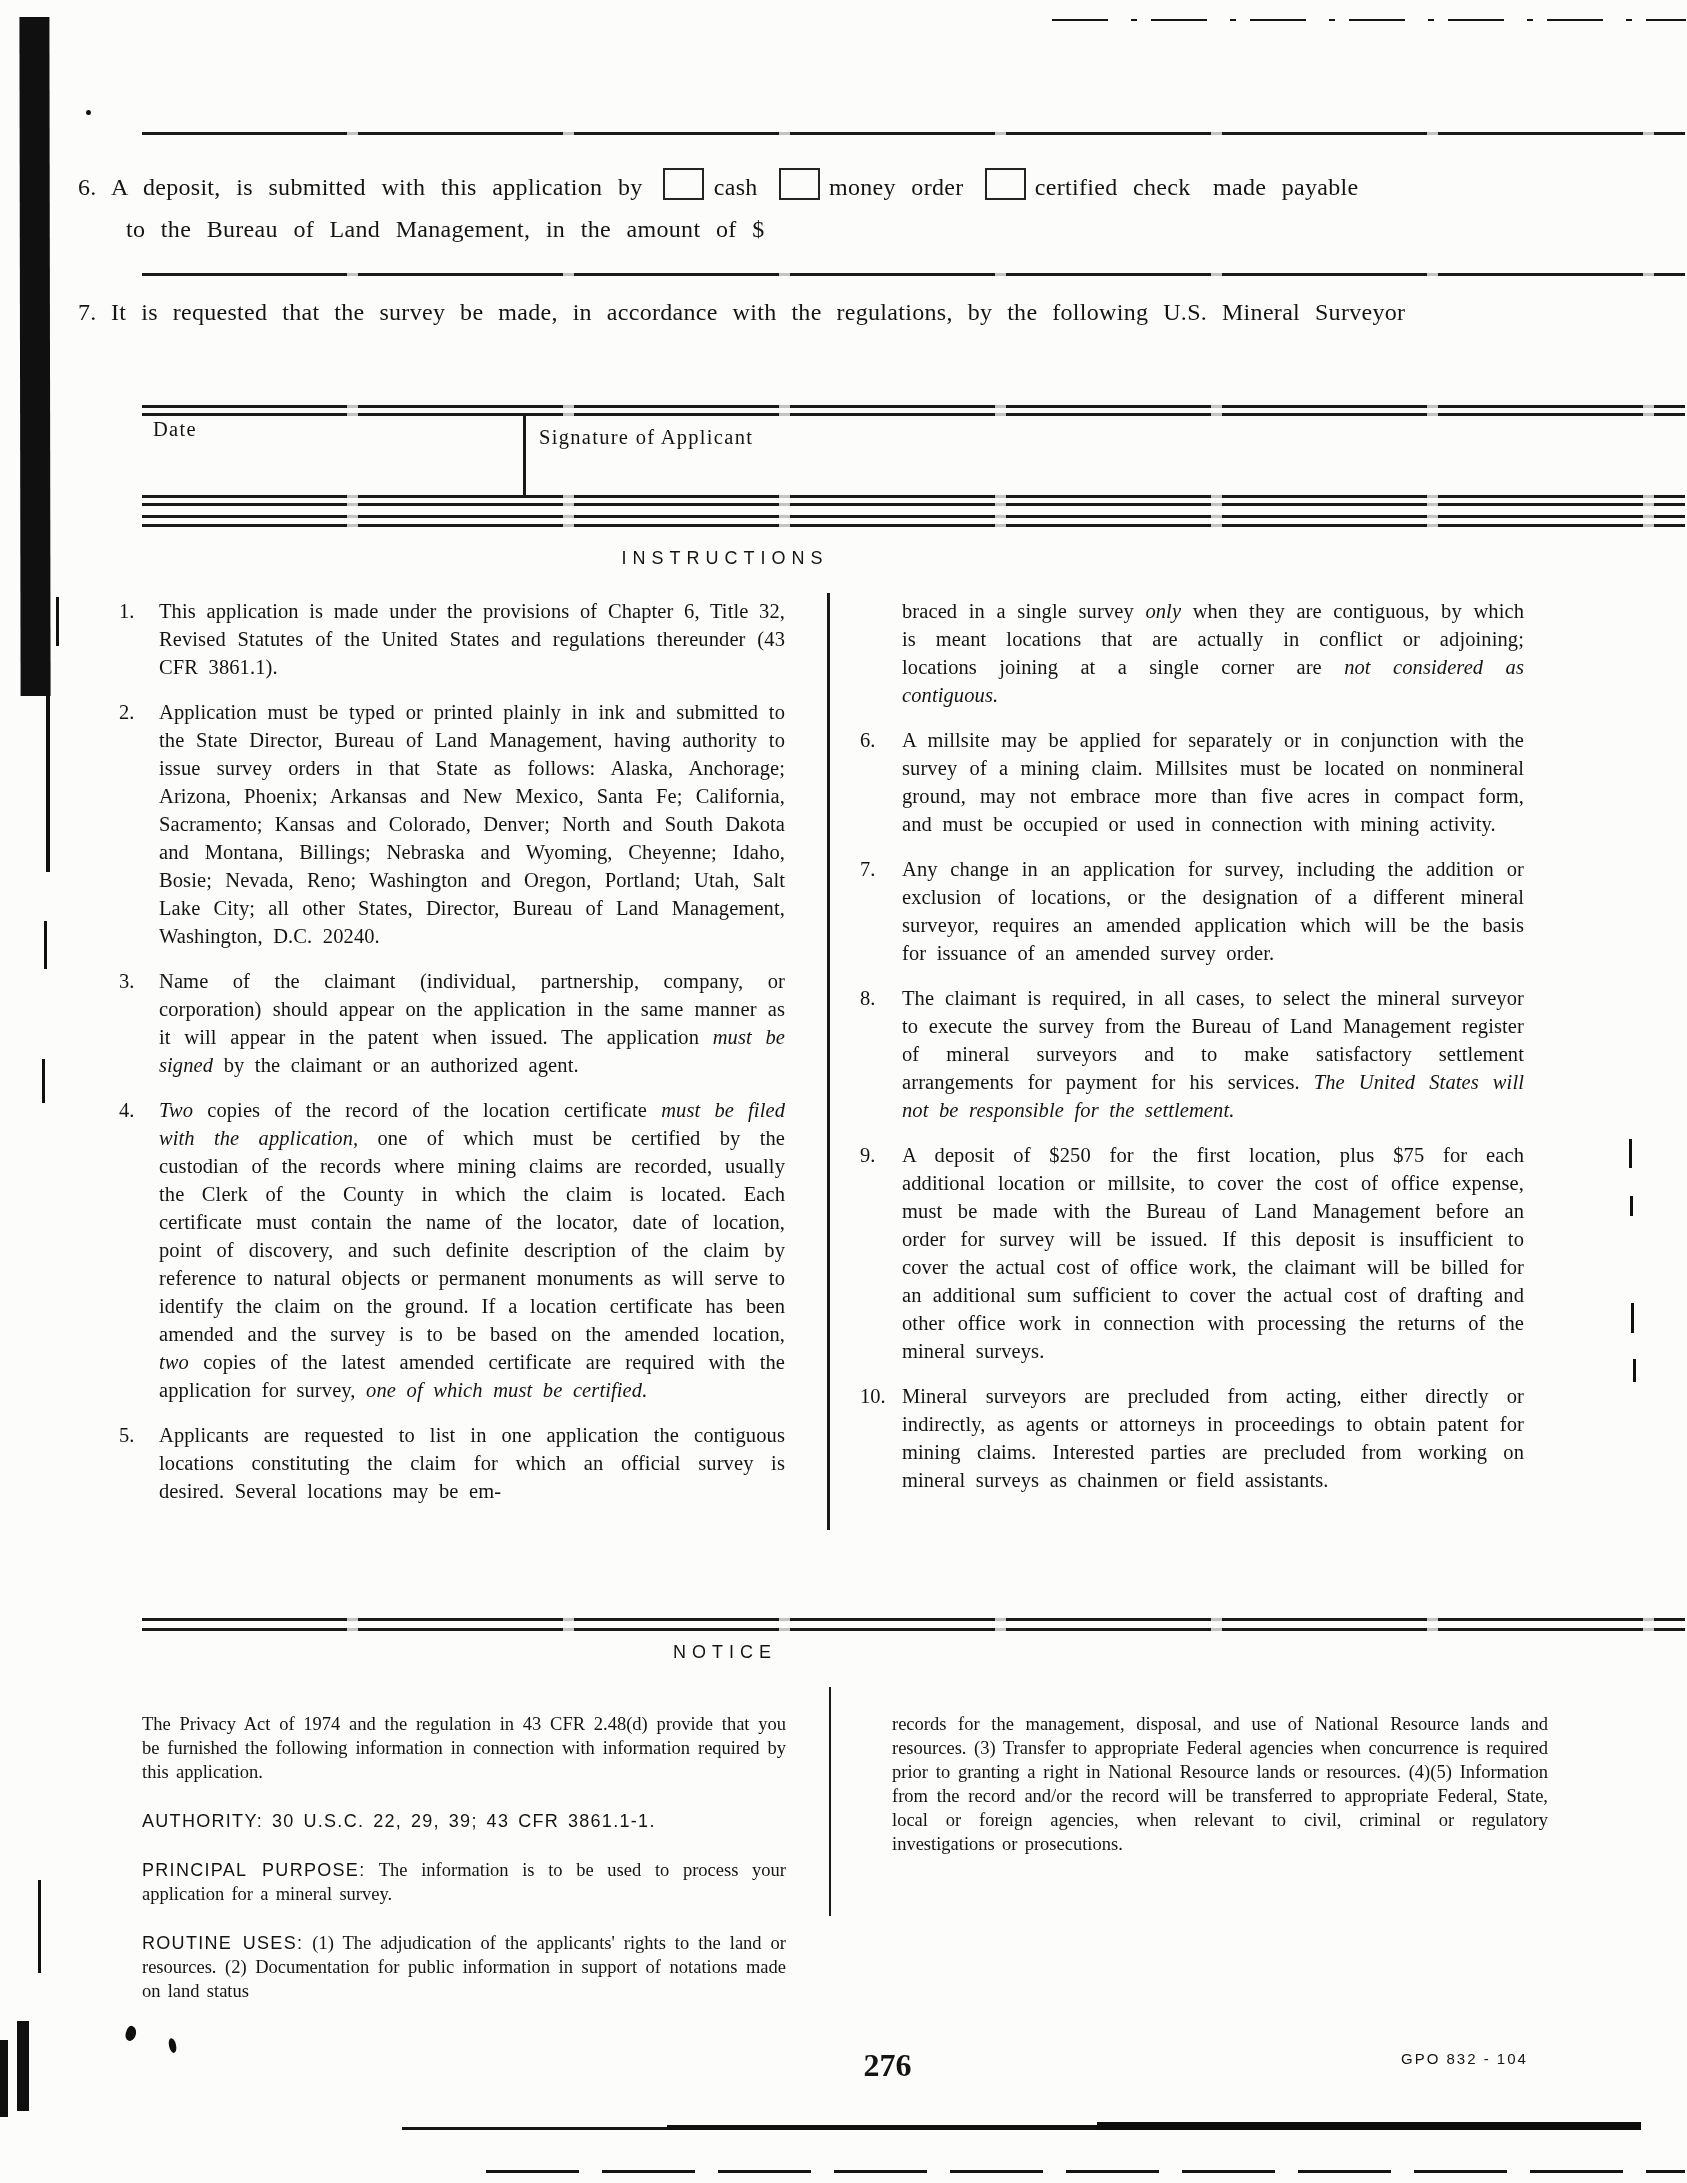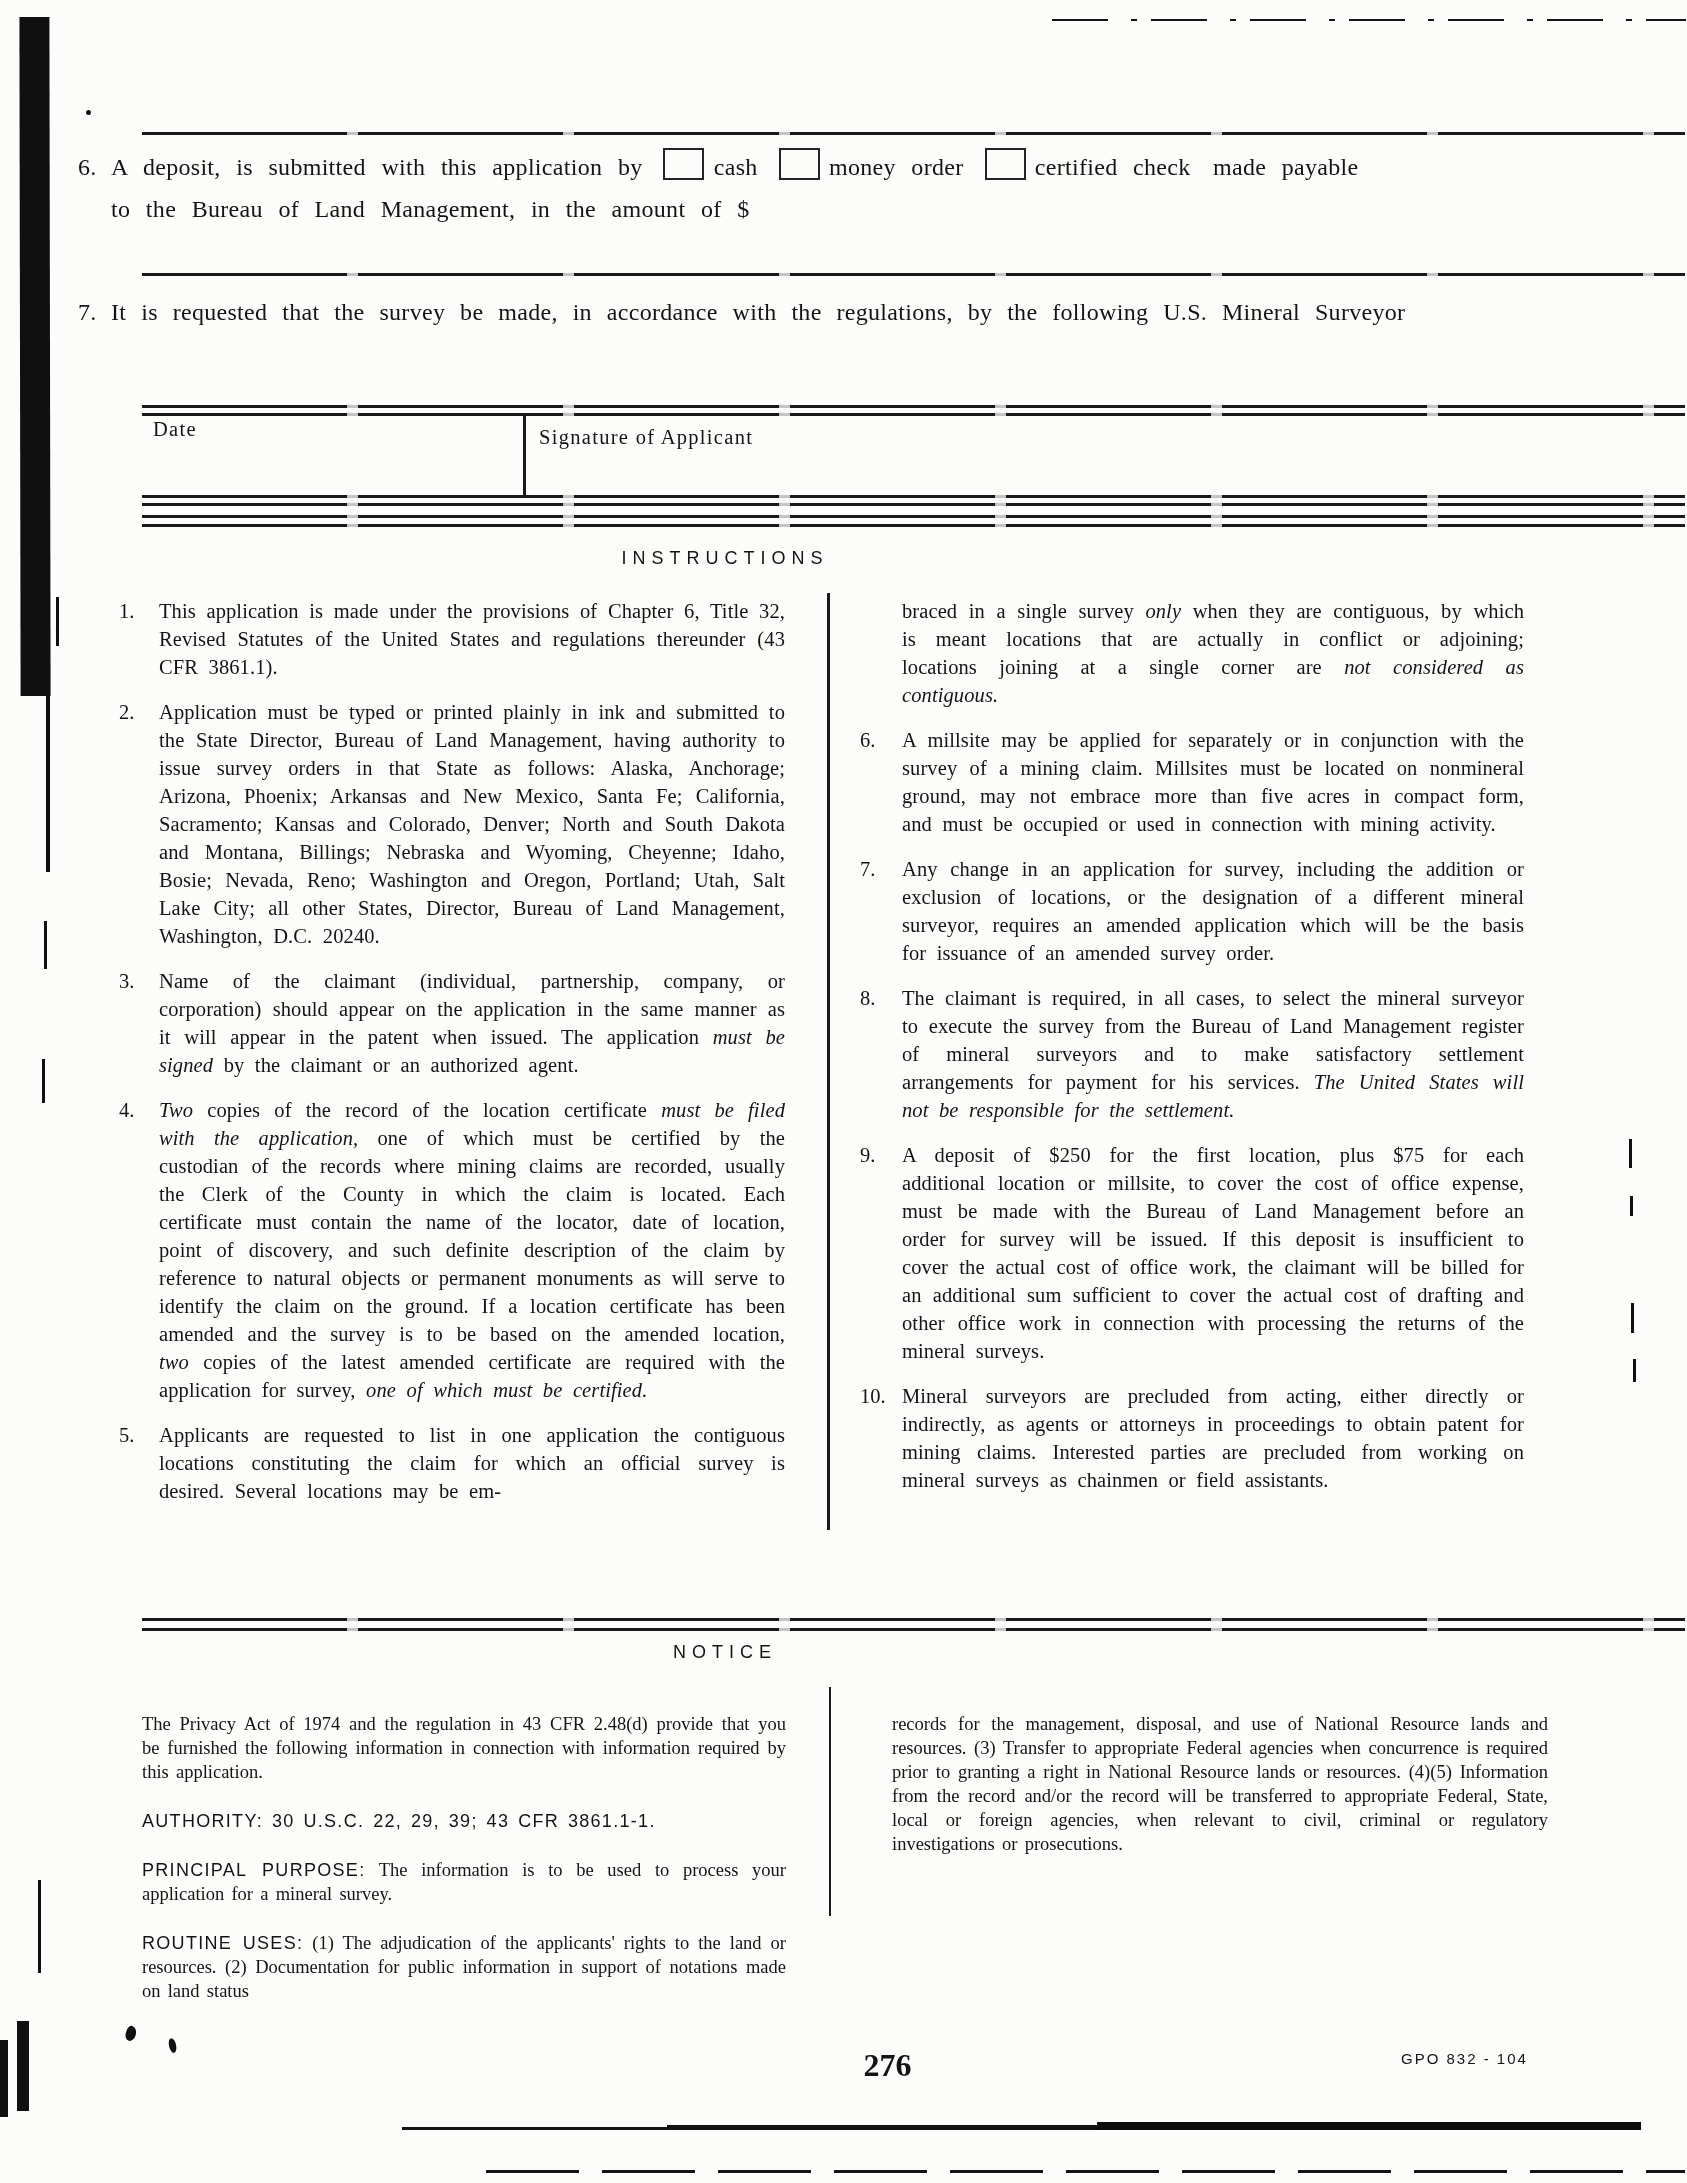--- a/index.html
+++ b/index.html
@@ -13,24 +13,24 @@
   #rule-top{top:132px;height:3.3px;}
   #rule-mid{top:273px;height:3.3px;}
   #tbl-top-a{top:405px;} #tbl-top-b{top:413px;}
   #tbl-bot-a{top:495px;} #tbl-bot-b{top:503px;}
   #sec-a{top:515px;} #sec-b{top:524px;}
   #notice-a{top:1618px;} #notice-b{top:1628px;}
   #tbl-div{left:523px;top:414px;height:82px;width:2.6px;}
   #ins-div{left:827px;top:593px;height:937px;width:2.6px;}
   #not-div{left:829px;top:1687px;height:229px;width:2px;}
   
-  #item6{left:78px;top:146px;width:1604px;font-size:24px;line-height:42px;
+  #item6{left:78px;top:166px;width:1604px;font-size:24px;line-height:42px;
          word-spacing:9.3px;letter-spacing:0.3px;white-space:nowrap;}
   .f-num{display:inline-block;width:33px;}
-  .f-line2{margin-left:33px;display:flex;align-items:baseline;white-space:nowrap;}
+  .f-line2{margin-left:48px;display:flex;align-items:baseline;white-space:nowrap;}
   .amount-blank{display:inline-block;width:284px;height:26.5px;}
   .cb{display:inline-block;width:37px;height:28px;border:2.6px solid #242424;
       vertical-align:-5.3px;margin:0 9.3px 0 21px;background:#fcfcfa;}
   .mp{margin-left:22.5px;}
   #item7{left:78px;top:299px;width:1604px;font-size:24px;word-spacing:8.6px;
          letter-spacing:0.3px;white-space:nowrap;}
   
   .tbl-label{position:absolute;font-size:20.5px;letter-spacing:1.3px;}
   #date-label{left:153px;top:418px;}
   #sig-label{left:539px;top:426px;}

